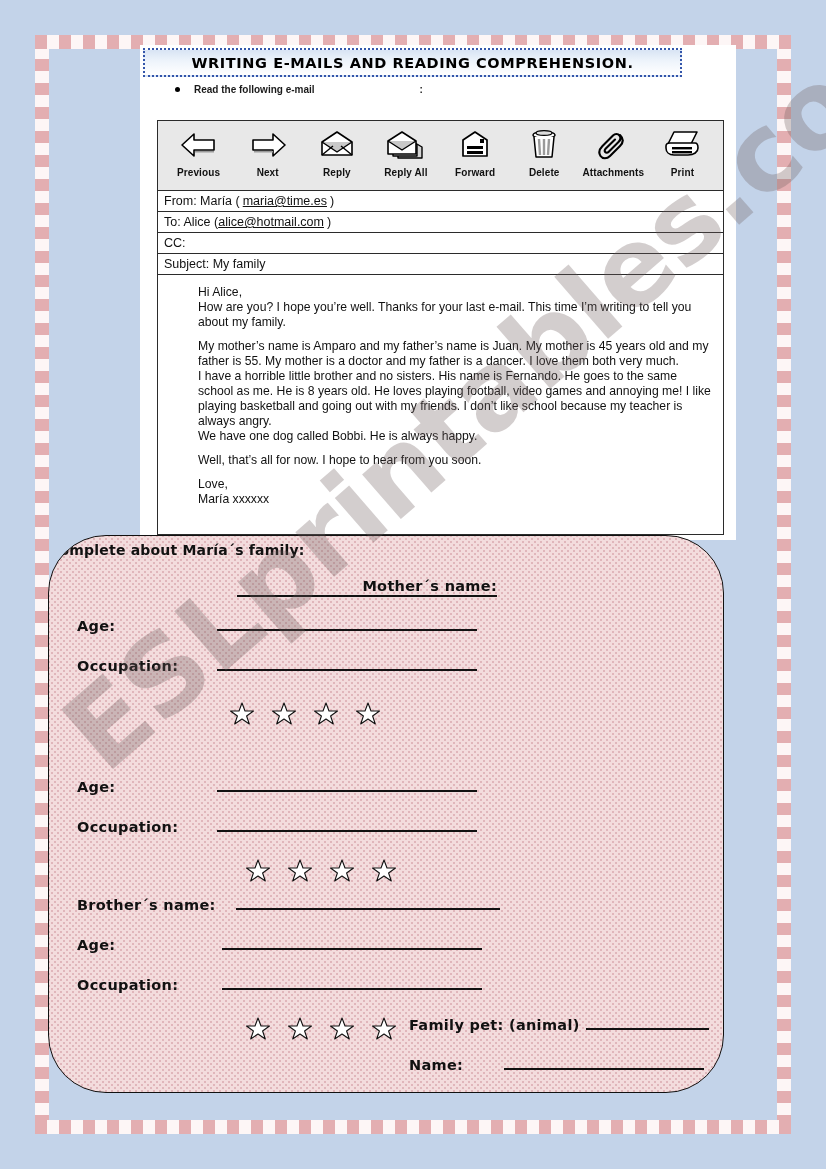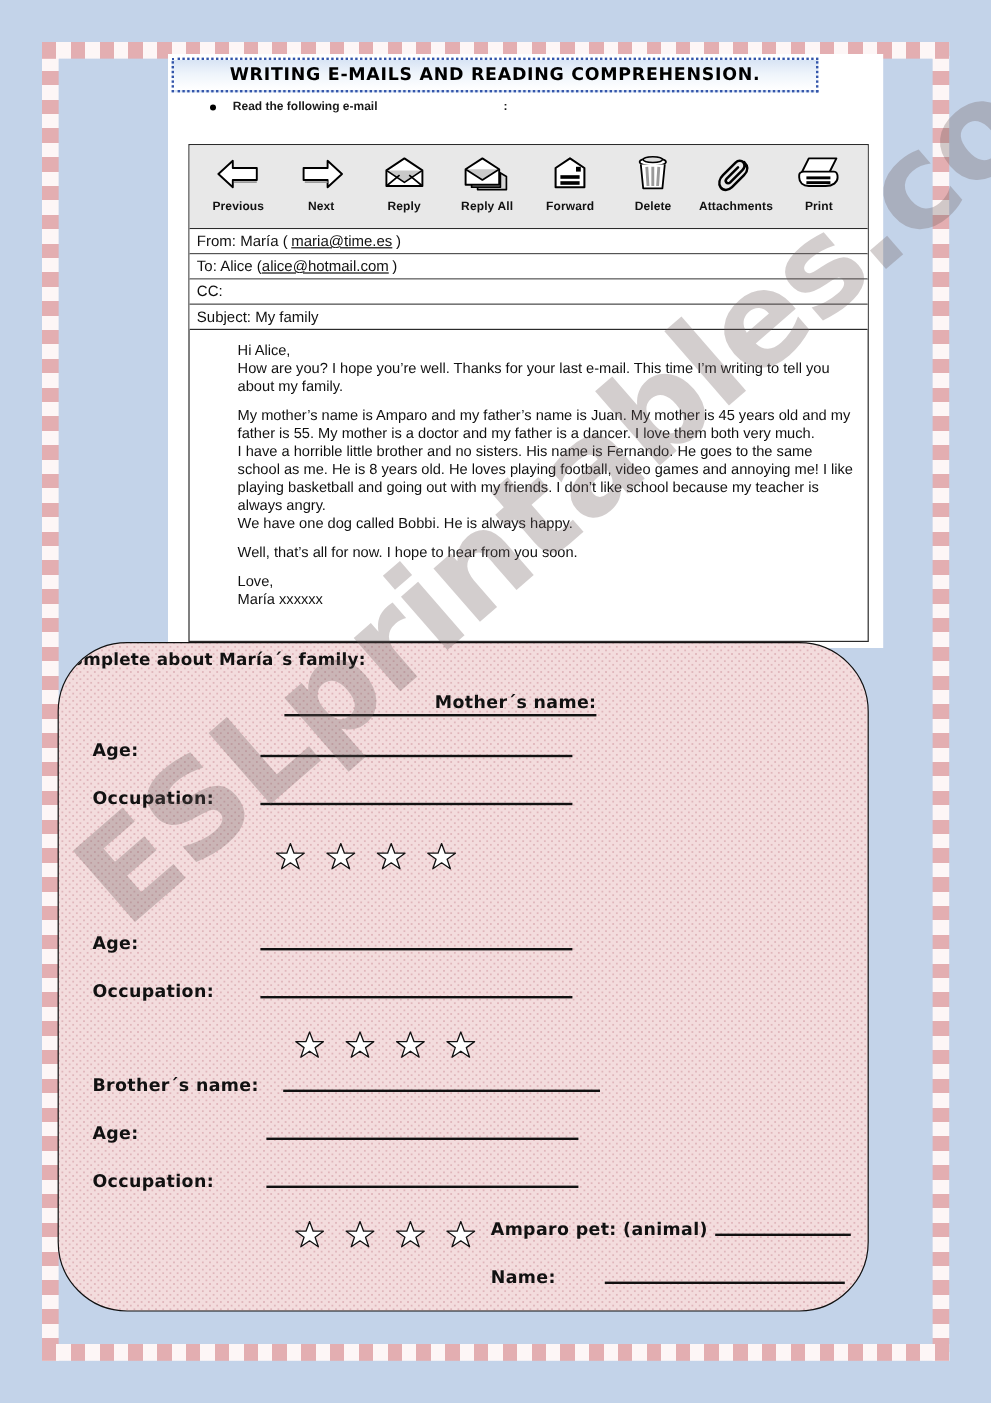--- a/index.html
+++ b/index.html
@@ -416,21 +416,21 @@
       </svg>
     <svg class="star" width="26" height="26" viewBox="0 0 26 26">
         <path d="M13 2 L16 10 L24.5 10 L17.6 15 L20.3 23 L13 18 L5.7 23 L8.4 15 L1.5 10 L10 10 Z" fill="#ffffff" stroke="#111" stroke-width="1.1" stroke-linejoin="round"></path>
       </svg>
     <svg class="star" width="26" height="26" viewBox="0 0 26 26">
         <path d="M13 2 L16 10 L24.5 10 L17.6 15 L20.3 23 L13 18 L5.7 23 L8.4 15 L1.5 10 L10 10 Z" fill="#ffffff" stroke="#111" stroke-width="1.1" stroke-linejoin="round"></path>
       </svg>
   </div>
 
   <div class="ws-row" style="left:360px;top:481px;width:300px;">
-    <span class="ws-label">Amparo pet: (animal)</span>
+    <span class="ws-label">Family pet: (animal)</span>
     <span class="ws-line" style="width:145px;margin-left:6px;"></span>
   </div>
   <div class="ws-row" style="left:360px;top:521px;width:300px;">
     <span class="ws-label" style="width:95px;">Name:</span>
     <span class="ws-line" style="width:200px;"></span>
   </div>
 </div>
 
 <div id="watermark">
   <span>ESLprintables.com</span>

